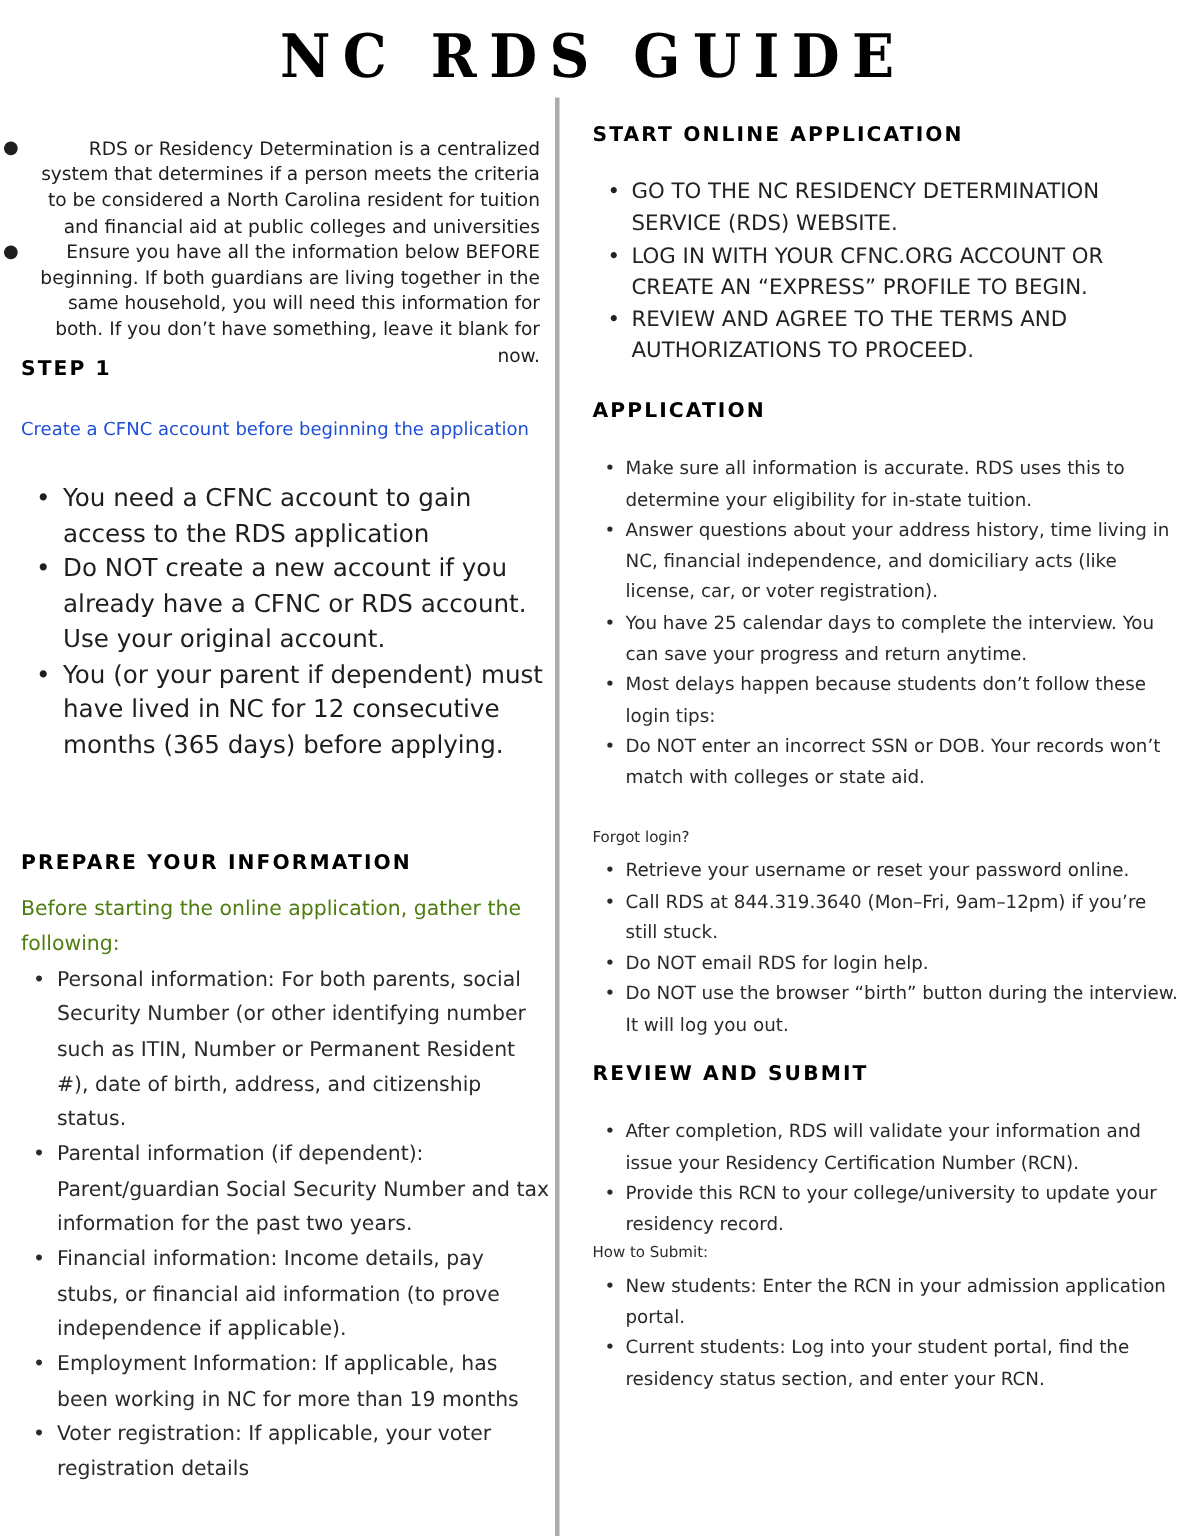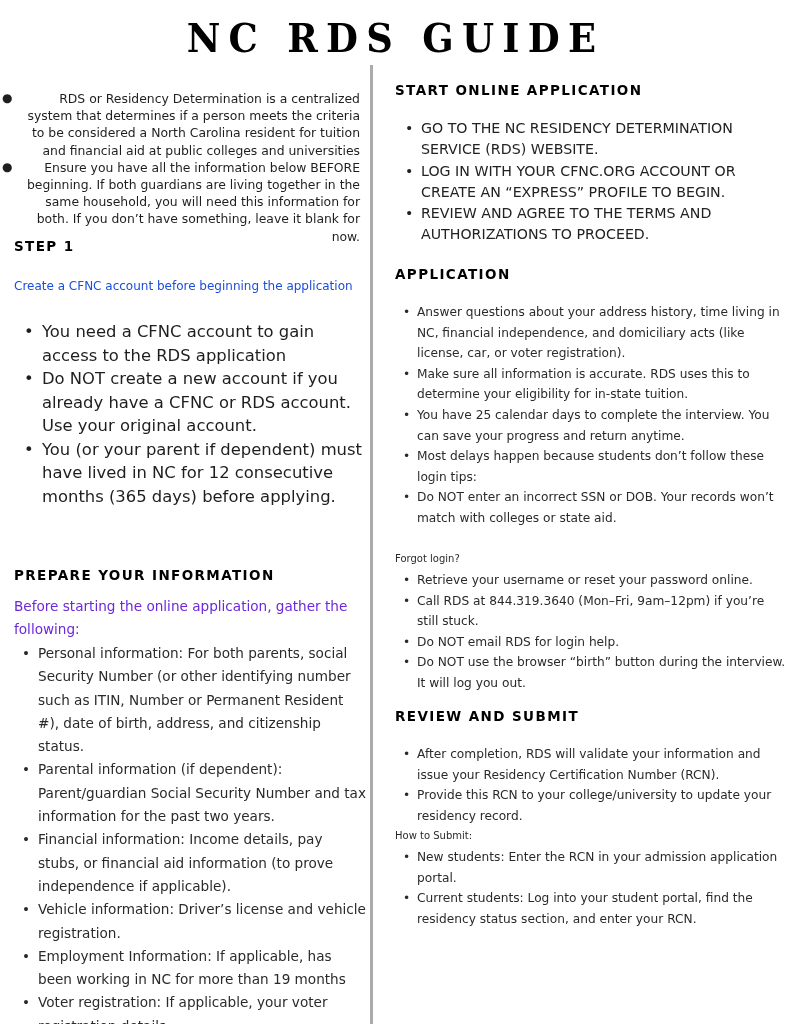--- a/index.html
+++ b/index.html
@@ -23,21 +23,21 @@
     .intro .bullet { width: 20px; flex: none; font-size: 12px; }
     .intro .txt { flex: 1; text-align: right; }
 
     .h { font-family: "DejaVu Sans", sans-serif; font-weight: bold; font-size: 13.5px; letter-spacing: 1.4px; color: #000; position: absolute; }
 
     .step1-lead { position: absolute; left: 14px; top: 275px; width: 340px; font-size: 12px; line-height: 23.5px; color: #1d4ed8; }
     ul.big { position: absolute; left: 14px; top: 320px; width: 350px; list-style: none; font-size: 16.4px; line-height: 23.5px; color: #1e1e1e; }
     ul.big li { position: relative; padding-left: 28px; }
     ul.big li::before { content: "•"; position: absolute; left: 10px; }
 
-    .prep-lead { position: absolute; left: 14px; top: 595px; width: 350px; font-size: 13.6px; line-height: 23.3px; color: #6d28d9; }
+    .prep-lead { position: absolute; left: 14px; top: 595px; width: 350px; font-size: 13.6px; line-height: 23.3px; color: #4d7c0f; }
     ul.prep { position: absolute; left: 14px; top: 642px; width: 352px; list-style: none; font-size: 13.6px; line-height: 23.3px; color: #2a2a2a; }
     ul.prep li { position: relative; padding-left: 24px; }
     ul.prep li::before { content: "•"; position: absolute; left: 8px; }
 
     ul.caps { position: absolute; left: 0; top: 118px; width: 396px; list-style: none; font-size: 14.2px; line-height: 21.3px; color: #222; }
     ul.caps li { position: relative; padding-left: 26px; }
     ul.caps li::before { content: "•"; position: absolute; left: 10px; }
 
     ul.sm { position: absolute; left: 0; width: 392px; list-style: none; font-size: 12.2px; line-height: 20.6px; color: #2a2a2a; }
     ul.sm li { position: relative; padding-left: 22px; }
@@ -69,38 +69,37 @@
     <li>Do NOT create a new account if you already have a CFNC or RDS account. Use your original account.</li>
     <li>You (or your parent if dependent) must have lived in NC for 12 consecutive months (365 days) before applying.</li>
   </ul>
 
   <div class="h" style="left:14px; top:567px;">PREPARE YOUR INFORMATION</div>
   <div class="prep-lead">Before starting the online application, gather the following:</div>
   <ul class="prep">
     <li>Personal information: For both parents, social Security Number (or other identifying number such as ITIN, Number or Permanent Resident #), date of birth, address, and citizenship status.</li>
     <li>Parental information (if dependent): Parent/guardian Social Security Number and tax information for the past two years.</li>
     <li>Financial information: Income details, pay stubs, or financial aid information (to prove independence if applicable).</li>
-    <li>Vehicle information: Driver’s license and vehicle registration.</li>
     <li>Employment Information: If applicable, has been working in NC for more than 19 months</li>
     <li> Voter registration: If applicable, your voter registration details</li>
   </ul>
 </div>
 
 <div class="right">
   <div class="h" style="left:0; top:82px;">START ONLINE APPLICATION</div>
   <ul class="caps">
     <li>GO TO THE NC RESIDENCY DETERMINATION SERVICE (RDS) WEBSITE.</li>
     <li>LOG IN WITH YOUR CFNC.ORG ACCOUNT OR CREATE AN “EXPRESS” PROFILE TO BEGIN.</li>
     <li>REVIEW AND AGREE TO THE TERMS AND AUTHORIZATIONS TO PROCEED.</li>
   </ul>
 
   <div class="h" style="left:0; top:266px;">APPLICATION</div>
   <ul class="sm" style="top:302px;">
+    <li>Make sure all information is accurate. RDS uses this to determine your eligibility for in-state tuition.</li>
     <li>Answer questions about your address history, time living in NC, financial independence, and domiciliary acts (like license, car, or voter registration).</li>
-    <li>Make sure all information is accurate. RDS uses this to determine your eligibility for in-state tuition.</li>
     <li>You have 25 calendar days to complete the interview. You can save your progress and return anytime.</li>
     <li>Most delays happen because students don’t follow these login tips:</li>
     <li>Do NOT enter an incorrect SSN or DOB. Your records won’t match with colleges or state aid.</li>
   </ul>
   <div class="plain" style="top:549px;">Forgot login?</div>
   <ul class="sm" style="top:570px;">
     <li>Retrieve your username or reset your password online.</li>
     <li>Call RDS at 844.319.3640 (Mon–Fri, 9am–12pm) if you’re still stuck.</li>
     <li>Do NOT email RDS for login help.</li>
     <li>Do NOT use the browser “birth” button during the interview. It will log you out.</li>

